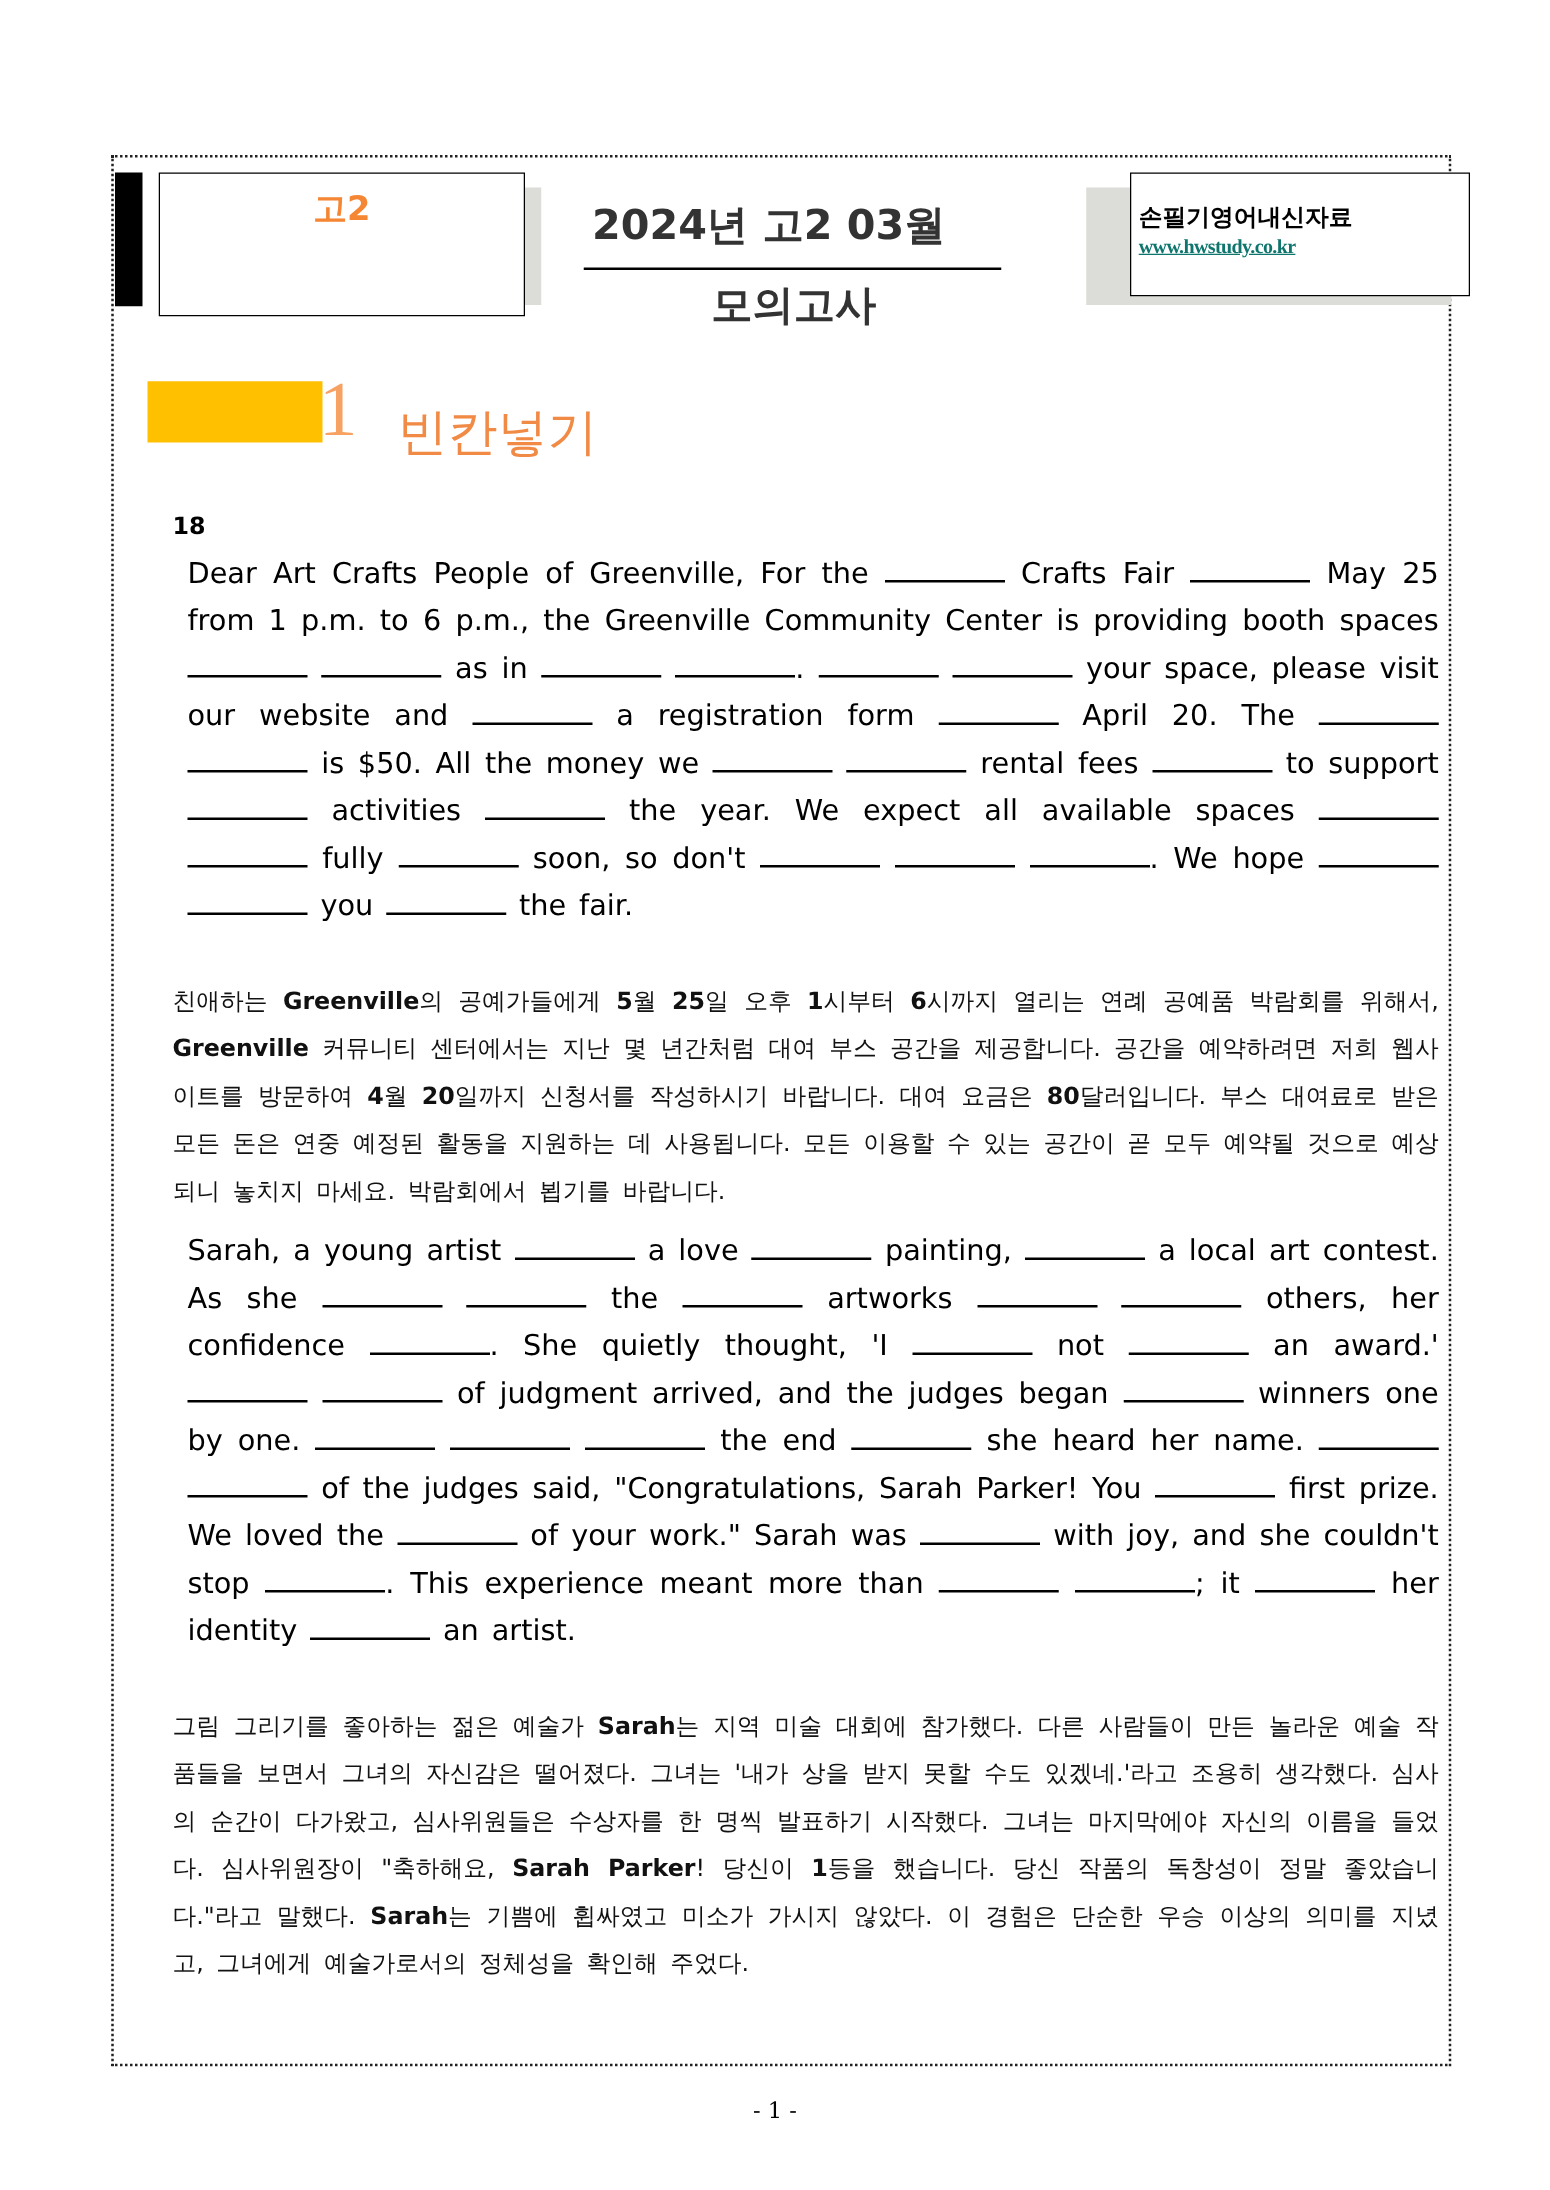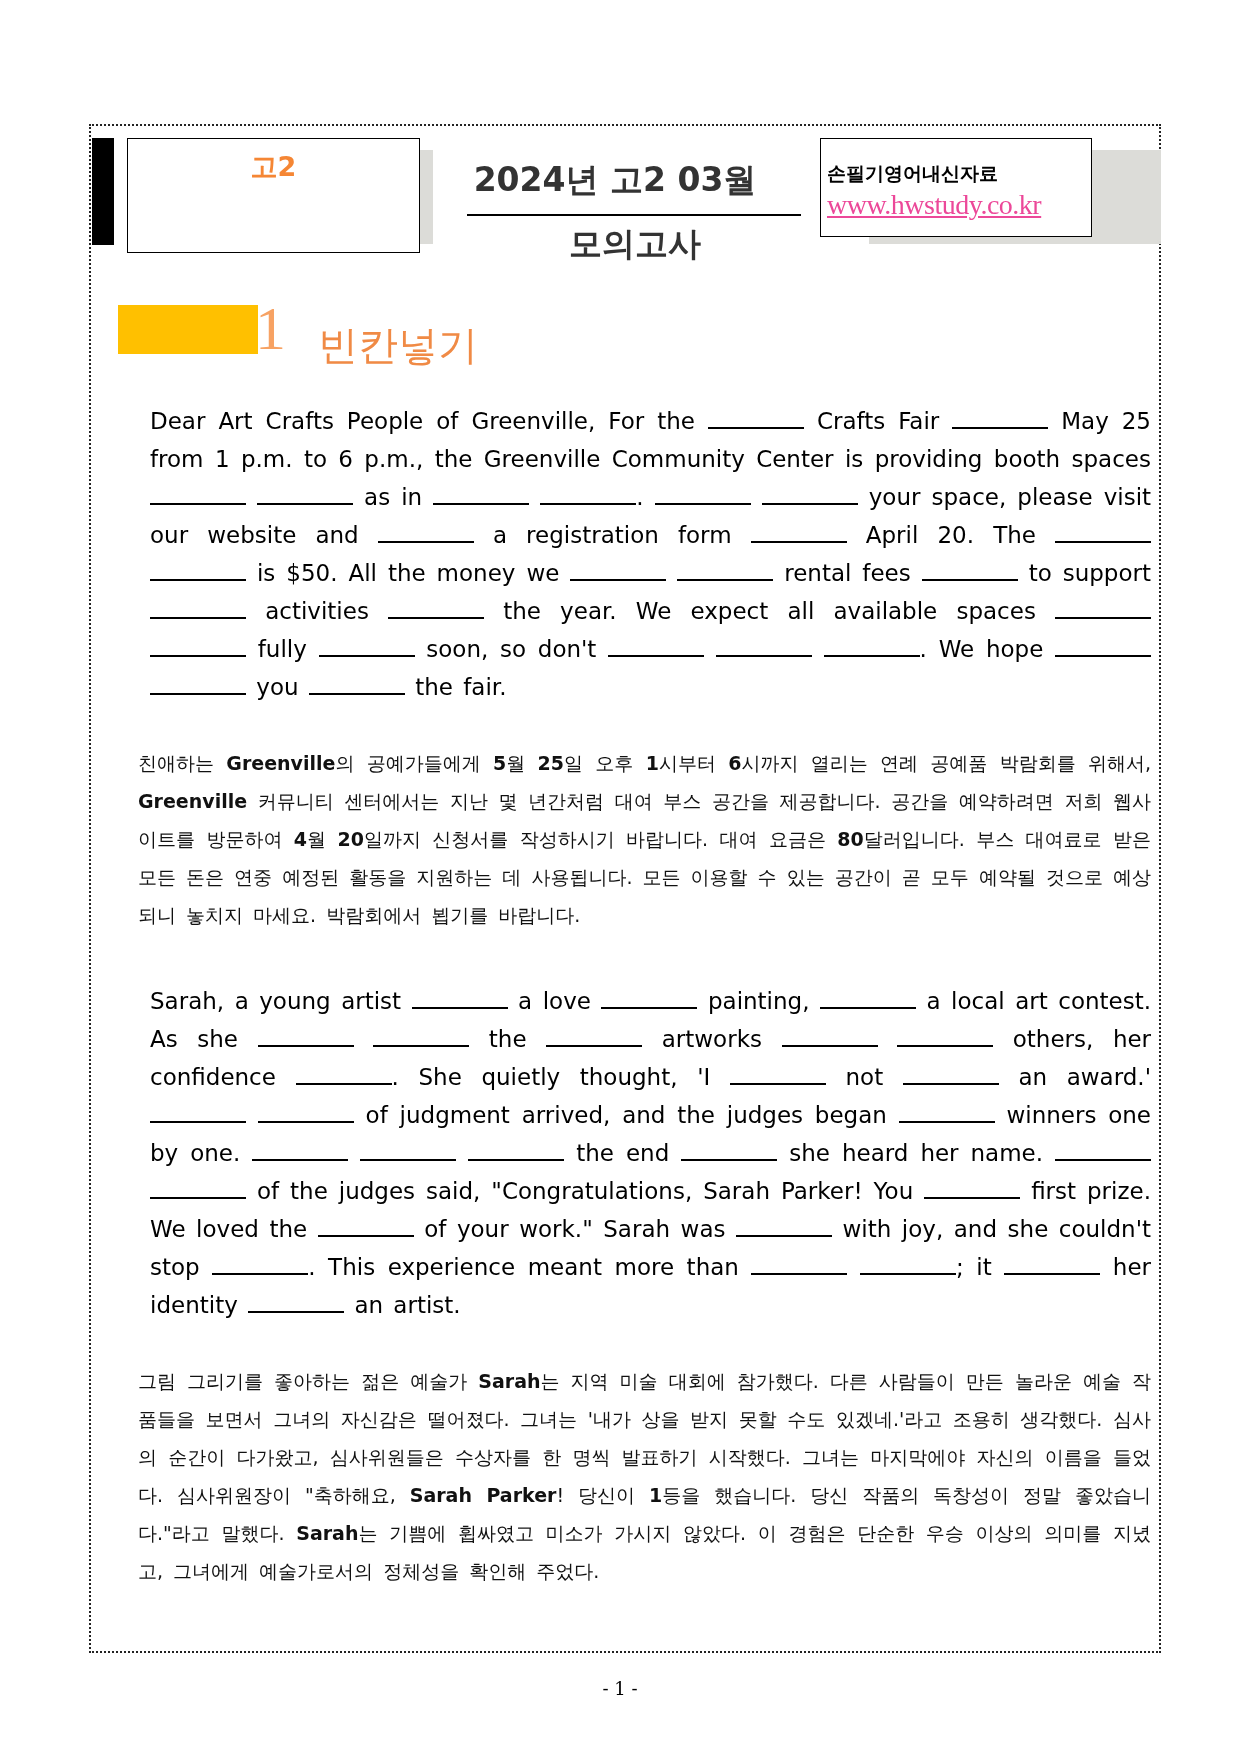--- a/index.html
+++ b/index.html
@@ -12,21 +12,21 @@
   .shadow { position: absolute; background: #dcdcd8; }
   .grade { position: absolute; left: 0; width: 100%; top: 10px; text-align: center;
            font-weight: bold; font-size: 27px; color: #f58634; }
   .title1 { position: absolute; left: 448px; width: 334px; top: 158px; text-align: center;
             font-weight: bold; font-size: 33px; color: #333; letter-spacing: 0px; }
   .title-rule { position: absolute; left: 467px; top: 214px; width: 334px; height: 2px; background: #000; }
   .title2 { position: absolute; left: 468px; width: 334px; top: 222px; text-align: center;
             font-weight: bold; font-size: 33px; color: #333; }
   .brand-name { position: absolute; left: 6px; top: 22px; font-weight: bold; font-size: 19px; color: #000; white-space: nowrap; }
   .brand-url { position: absolute; left: 6px; top: 50px; font-family: "Liberation Serif", "DejaVu Serif", serif;
-               font-weight: normal; font-size: 28px; color: #ec4899; text-decoration: underline; white-space: nowrap; letter-spacing: -0.5px; }
+               font-weight: bold; font-size: 16px; color: #0f766e; text-decoration: underline; white-space: nowrap; letter-spacing: -0.5px; }
   .section-bar { position: absolute; left: 118px; top: 305px; width: 140px; height: 49px; background: #ffc000; }
   .section-num { position: absolute; left: 255px; top: 296px; font-family: "Liberation Serif", "DejaVu Serif", serif;
                  font-size: 62px; line-height: 64px; color: #f7a263; }
   .section-label { position: absolute; left: 318px; top: 318px; font-family: "DejaVu Serif", "Liberation Serif", serif;
                    font-size: 40px; color: #f08a45; }
   .content { position: absolute; left: 138px; width: 1013px; }
   .qnum { font-weight: bold; font-size: 19px; line-height: 38px; }
   .para { font-size: 23px; line-height: 38px; text-align: justify; word-spacing: 3px; margin-left: 12px; }
   .para .w { }
   .blank { display: inline-block; width: 96px; border-bottom: 2px solid #000; height: 14px; vertical-align: baseline; }
@@ -44,30 +44,31 @@
 <div class="shadow" style="left:141px; top:150px; width:292px; height:94px;"></div>
 <div class="box" style="left:127px; top:138px; width:293px; height:115px;">
   <div class="grade">고2</div>
 </div>
 
 <div class="title1">2024년 고2 03월</div>
 <div class="title-rule"></div>
 <div class="title2">모의고사</div>
 
 <div class="shadow" style="left:869px; top:150px; width:292px; height:94px;"></div>
-<div class="box" style="left:820px; top:138px; width:272px; height:99px;">
+<div class="box" style="left:904px; top:138px; width:272px; height:99px;">
   <div class="brand-name">손필기영어내신자료</div>
   <div class="brand-url">www.hwstudy.co.kr</div>
 </div>
 
 <div class="section-bar"></div>
 <div class="section-num">1</div>
 <div class="section-label">빈칸넣기</div>
 
 <div class="content" style="top:402px;">
+  <div class="qnum">18</div>
   <div class="para" id="q0-en"><span class="w">Dear Art Crafts People of Greenville, For the</span> <span class="blank"></span> <span class="w">Crafts Fair</span> <span class="blank"></span> <span class="w">May 25 from 1 p.m. to 6 p.m., the Greenville Community Center is providing booth spaces</span> <span class="blank"></span> <span class="blank"></span> <span class="w">as in</span> <span class="blank"></span> <span class="blank"></span><span class="w">.</span> <span class="blank"></span> <span class="blank"></span> <span class="w">your space, please visit our website and</span> <span class="blank"></span> <span class="w">a registration form</span> <span class="blank"></span> <span class="w">April 20. The</span> <span class="blank"></span> <span class="blank"></span> <span class="w">is $50. All the money we</span> <span class="blank"></span> <span class="blank"></span> <span class="w">rental fees</span> <span class="blank"></span> <span class="w">to support</span> <span class="blank"></span> <span class="w">activities</span> <span class="blank"></span> <span class="w">the year. We expect all available spaces</span> <span class="blank"></span> <span class="blank"></span> <span class="w">fully</span> <span class="blank"></span> <span class="w">soon, so don't</span> <span class="blank"></span> <span class="blank"></span> <span class="blank"></span><span class="w">. We hope</span> <span class="blank"></span> <span class="blank"></span> <span class="w">you</span> <span class="blank"></span> <span class="w">the fair.</span></div>
   <div style="height:38px;"></div>
   <div class="ko" id="q0-ko">친애하는 <b>Greenville</b>의 공예가들에게 <b>5</b>월 <b>25</b>일 오후 <b>1</b>시부터 <b>6</b>시까지 열리는 연례 공예품 박람회를 위해서, <b>Greenville</b> 커뮤니티 센터에서는 지난 몇 년간처럼 대여 부스 공간을 제공합니다. 공간을 예약하려면 저희 웹사이트를 방문하여 <b>4</b>월 <b>20</b>일까지 신청서를 작성하시기 바랍니다. 대여 요금은 <b>80</b>달러입니다. 부스 대여료로 받은 모든 돈은 연중 예정된 활동을 지원하는 데 사용됩니다. 모든 이용할 수 있는 공간이 곧 모두 예약될 것으로 예상되니 놓치지 마세요. 박람회에서 뵙기를 바랍니다.</div>
 </div>
 
 <div class="content" style="top:982px;">
   <div class="para" id="q1-en"><span class="w">Sarah, a young artist</span> <span class="blank"></span> <span class="w">a love</span> <span class="blank"></span> <span class="w">painting,</span> <span class="blank"></span> <span class="w">a local art contest. As she</span> <span class="blank"></span> <span class="blank"></span> <span class="w">the</span> <span class="blank"></span> <span class="w">artworks</span> <span class="blank"></span> <span class="blank"></span> <span class="w">others, her confidence</span> <span class="blank"></span><span class="w">. She quietly thought, 'I</span> <span class="blank"></span> <span class="w">not</span> <span class="blank"></span> <span class="w">an award.'</span> <span class="blank"></span> <span class="blank"></span> <span class="w">of judgment arrived, and the judges began</span> <span class="blank"></span> <span class="w">winners one by one.</span> <span class="blank"></span> <span class="blank"></span> <span class="blank"></span> <span class="w">the end</span> <span class="blank"></span> <span class="w">she heard her name.</span> <span class="blank"></span> <span class="blank"></span> <span class="w">of the judges said, "Congratulations, Sarah Parker! You</span> <span class="blank"></span> <span class="w">first prize. We loved the</span> <span class="blank"></span> <span class="w">of your work." Sarah was</span> <span class="blank"></span> <span class="w">with joy, and she couldn't stop</span> <span class="blank"></span><span class="w">. This experience meant more than</span> <span class="blank"></span> <span class="blank"></span><span class="w">; it</span> <span class="blank"></span> <span class="w">her identity</span> <span class="blank"></span> <span class="w">an artist.</span></div>
   <div style="height:38px;"></div>
   <div class="ko" id="q1-ko">그림 그리기를 좋아하는 젊은 예술가 <b>Sarah</b>는 지역 미술 대회에 참가했다. 다른 사람들이 만든 놀라운 예술 작품들을 보면서 그녀의 자신감은 떨어졌다. 그녀는 '내가 상을 받지 못할 수도 있겠네.'라고 조용히 생각했다. 심사의 순간이 다가왔고, 심사위원들은 수상자를 한 명씩 발표하기 시작했다. 그녀는 마지막에야 자신의 이름을 들었다. 심사위원장이 "축하해요, <b>Sarah Parker</b>! 당신이 <b>1</b>등을 했습니다. 당신 작품의 독창성이 정말 좋았습니다."라고 말했다. <b>Sarah</b>는 기쁨에 휩싸였고 미소가 가시지 않았다. 이 경험은 단순한 우승 이상의 의미를 지녔고, 그녀에게 예술가로서의 정체성을 확인해 주었다.</div>
 </div>

